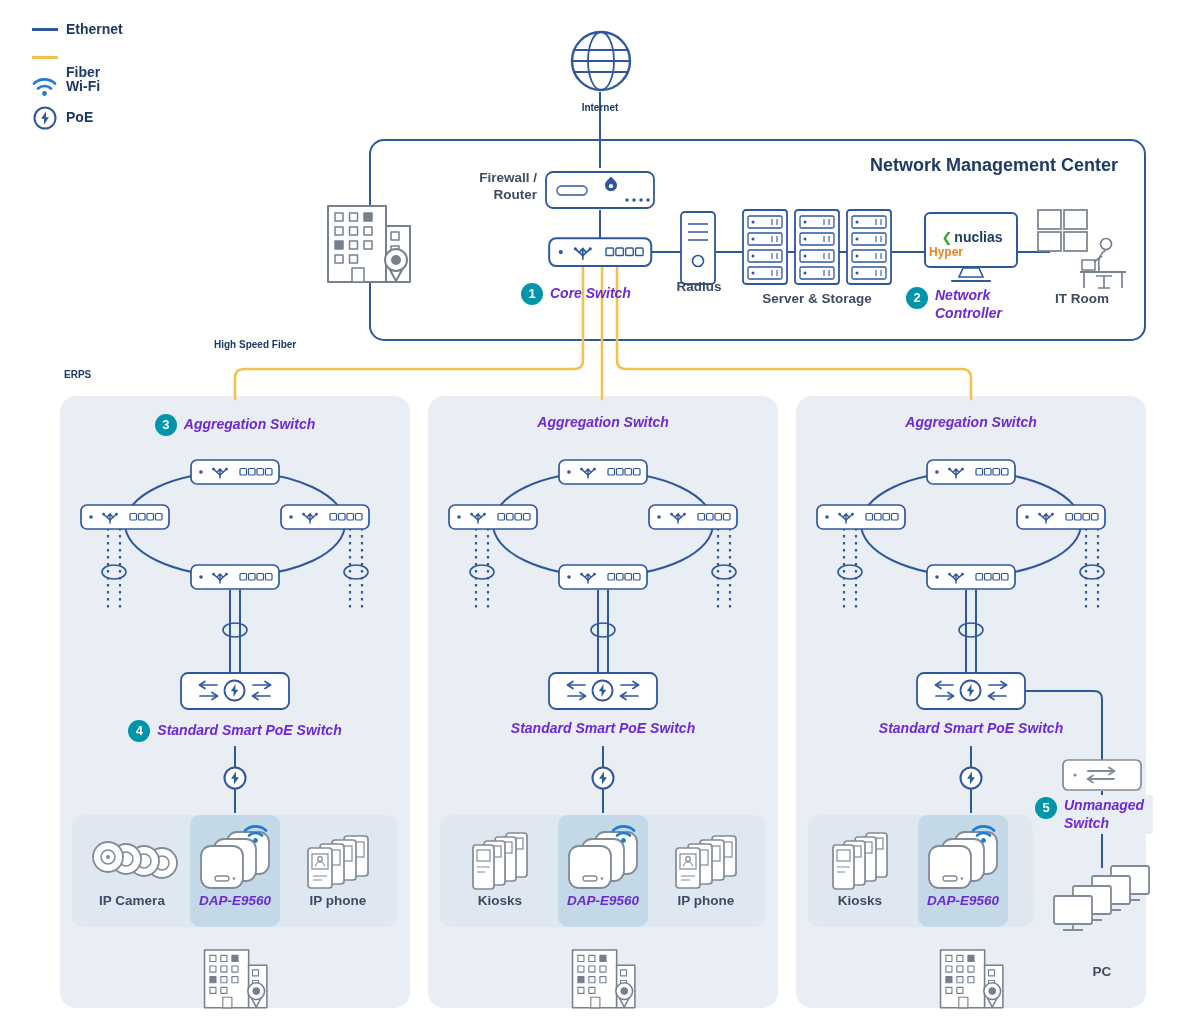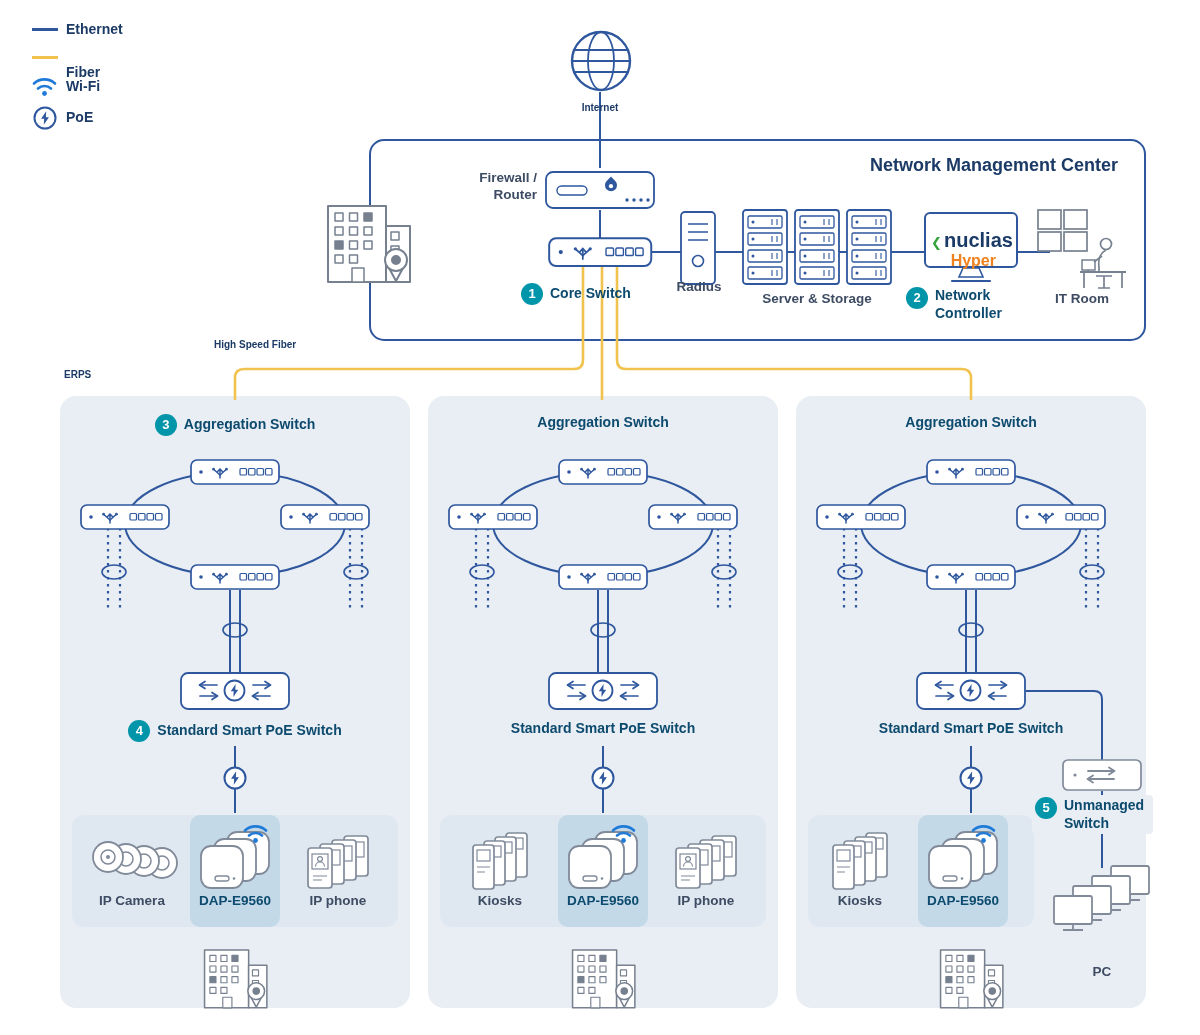--- a/index.html
+++ b/index.html
@@ -4,32 +4,32 @@
 <style>
   html,body{margin:0;padding:0;background:#fff;}
   .canvas{position:relative;width:1200px;height:1035px;background:#fff;overflow:hidden;
           font-family:"Liberation Sans","DejaVu Sans",sans-serif;}
   .wires{position:absolute;left:0;top:0;}
   .lbl{position:absolute;font-weight:700;color:#3e4c63;font-size:13.5px;line-height:1.25;}
   .center{text-align:center}
   .right{text-align:right}
   .heading{color:#1b3a66;font-size:10px;}
   .title{color:#1b3a66;font-size:18px;font-weight:700;}
-  .teal{color:#0c4a6e;font-size:14px;}
+  .teal{color:#6d28d9;font-size:14px;font-style:italic;}
   .row{position:absolute;display:flex;gap:7px;}
   .row.mid{align-items:center;justify-content:center;}
   .row.top{align-items:flex-start;}
   .badge{width:22px;height:22px;border-radius:50%;background:#0095a8;color:#fff;font-size:13px;
          font-weight:700;display:flex;align-items:center;justify-content:center;flex:0 0 22px;line-height:22px;}
   .legend-lbl{position:absolute;font-weight:700;color:#1b3a66;font-size:14px;}
   .nuclias{position:absolute;left:929px;top:229px;width:86px;}
   .nuc-row1{display:flex;justify-content:center;align-items:baseline;gap:2px;}
   .nuc-chev{color:#35a339;font-weight:700;font-size:13px;}
-  .nuc-name{color:#1b3a66;font-weight:700;font-size:20px;}
-  .nuc-row2{text-align:right;color:#ef8220;font-size:16px;font-weight:700;padding-right:19px;}
+  .nuc-name{color:#1b3a66;font-weight:700;font-size:14px;}
+  .nuc-row2{color:#ef8220;font-size:12px;font-weight:700;padding-right:25px;}
   .masked{background:#e9eef4;border-radius:4px;}
 </style>
 </head>
 <body>
 
 <div class="canvas">
 
 <svg class="wires" width="1200" height="1035" viewBox="0 0 1200 1035">
   <defs>
 

